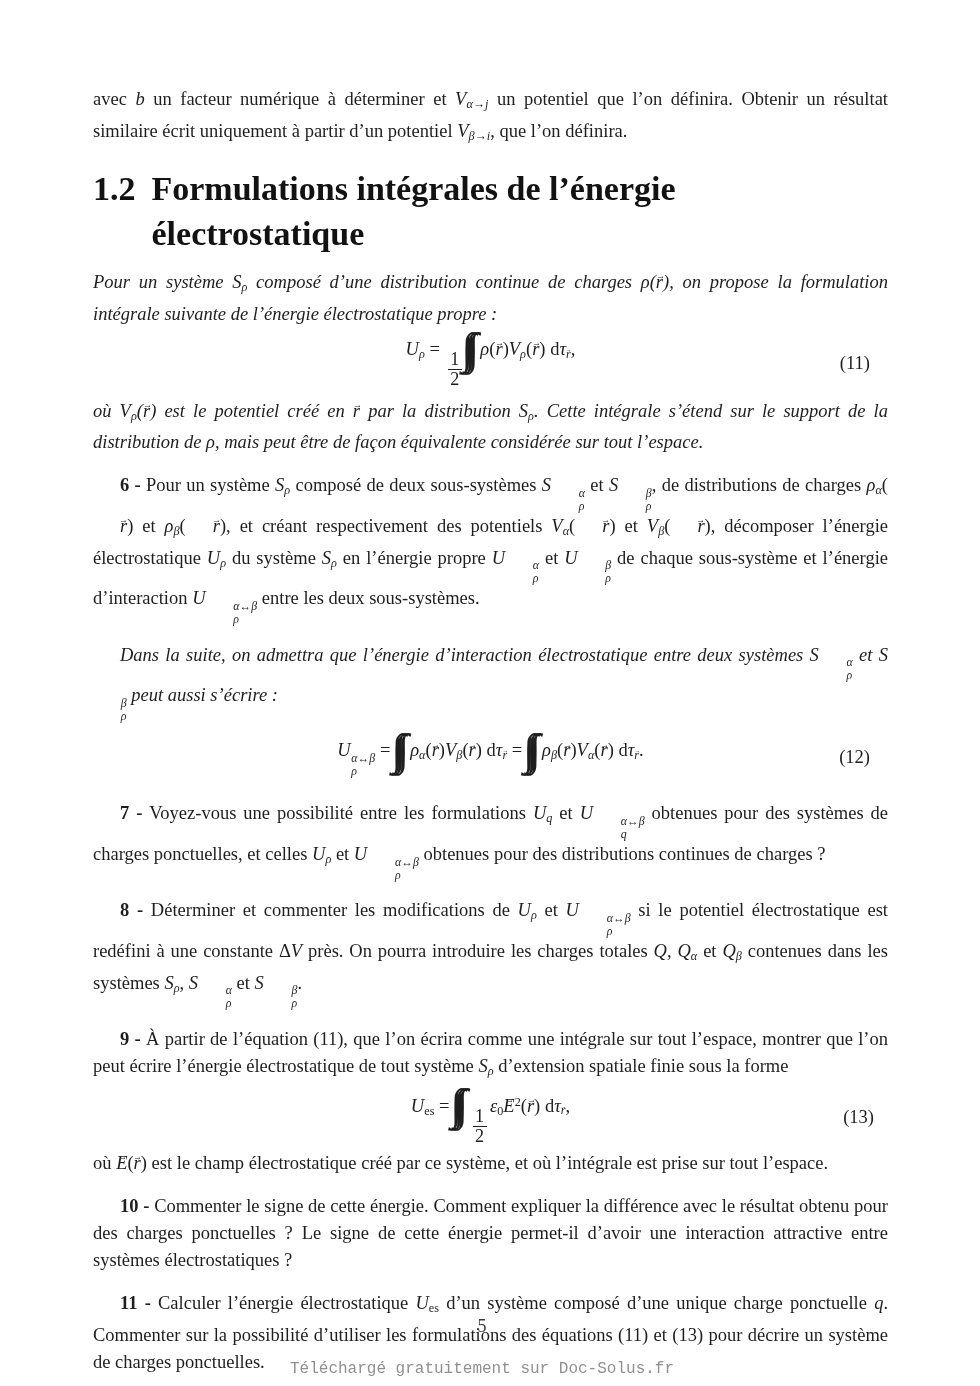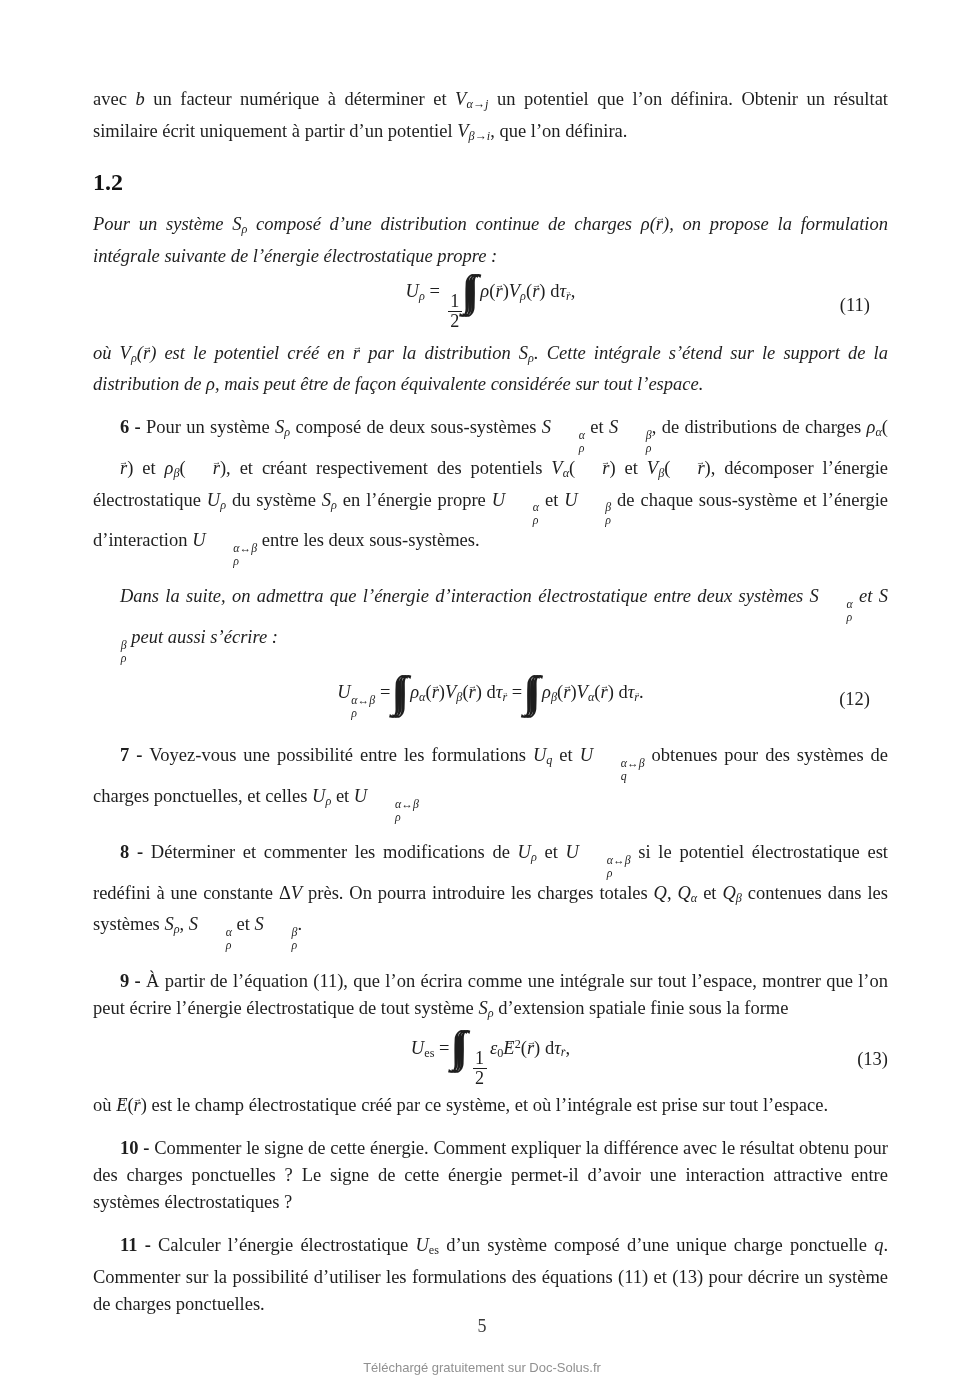--- a/index.html
+++ b/index.html
@@ -5,58 +5,59 @@
   html,body{margin:0;padding:0;background:#ffffff;}
   .page{
     position:relative;width:964px;height:1386px;background:#ffffff;
     font-family:"Liberation Serif", serif;color:#1e1e1e;overflow:hidden;
   }
   .content{position:absolute;left:93px;top:86px;width:795px;font-size:18.5px;line-height:27px;}
   .para{margin:0;text-align:justify;}
   .italic{font-style:italic;}
   .q{margin-top:16px;text-indent:27px;}
   .ind{margin-top:16px;text-indent:27px;}
-  .heading{display:flex;gap:16px;margin:18px 0 12px 0;font-size:24px;font-weight:bold;line-height:1.32;color:#121212;}
+  .heading{display:flex;gap:16px;margin:18px 0 12px 0;font-size:34px;font-weight:bold;line-height:1.32;color:#121212;}
   .bd{font-weight:bold;}
   .it{font-style:italic;}
   .rm{font-style:normal;}
   
   .equation{position:relative;display:flex;justify-content:center;align-items:center;margin:8px 18px;min-height:54px;}
-  .eq-tight{margin:4px 0;}
+  .eq-tight{margin:4px 14px;}
   .eq-body{white-space:nowrap;}
   .eq-num{position:absolute;right:0;top:50%;transform:translateY(-50%);}
   
   .vb{font-style:italic;}
   .sub{font-size:0.66em;vertical-align:-0.22em;}
   .sup{font-size:0.66em;vertical-align:0.5em;}
   .ss{display:inline-flex;flex-direction:column;align-items:flex-start;font-size:0.64em;line-height:1.08;vertical-align:-0.5em;margin-left:0.06em;}
   .ssr{display:block;}
   
   .frac{display:inline-flex;flex-direction:column;align-items:center;vertical-align:-0.55em;line-height:1.06;margin:0 0.18em;font-size:0.98em;}
   .frac .num{padding:0 0.14em;}
   .frac .den{border-top:1px solid currentColor;padding:0 0.14em;}
   
   .tint{font-size:2.35em;letter-spacing:-0.34em;margin:0 0.30em 0 0.05em;vertical-align:middle;position:relative;top:-0.06em;}
   
   .vec{position:relative;display:inline-block;line-height:1;font-style:italic;}
   .vec .va{position:absolute;left:52%;top:-0.24em;transform:translateX(-46%) scaleX(0.8);font-size:0.6em;font-style:normal;line-height:1;}
   
   .page-num{position:absolute;top:1316px;left:0;width:100%;text-align:center;font-size:18px;color:#3a3a3a;}
-  .footer{position:absolute;top:1360px;left:0;width:100%;text-align:center;font-family:Liberation Sans, sans-serif;font-size:13px;color:#909090;}
+  .footer{position:absolute;top:1360px;left:0;width:100%;text-align:center;font-family:Liberation Mono, monospace;font-size:16px;color:#909090;}
 </style>
 </head>
 <body>
 
 <div class="page">
   <main class="content">
 
     <p class="para"><span class="t">avec </span><span class="it">b</span><span class="t"> un facteur numérique à déterminer et </span><span class="mv"><span class="vb">V</span><span class="sub"><span class="it">α→j</span></span></span><span class="t"> un potentiel que l’on définira. Obtenir un résultat similaire écrit uniquement à partir d’un potentiel </span><span class="mv"><span class="vb">V</span><span class="sub"><span class="it">β→i</span></span></span><span class="t">, que l’on définira.</span></p>
 
     <h2 class="heading">
       <span class="h-num">1.2</span>
+      <span class="h-title">Formulations intégrales de l’énergie électrostatique</span>
     </h2>
 
     <p class="para italic"><span class="t">Pour un système </span><span class="mv"><span class="vb">S</span><span class="sub"><span class="it">ρ</span></span></span><span class="t"> composé d’une distribution continue de charges ρ(</span><span class="vec"><span class="vl">r</span><span class="va">→</span></span><span class="t">), on propose la formulation intégrale suivante de l’énergie électrostatique propre :</span></p>
 
     <div class="equation">
       <span class="eq-body"><span class="mv"><span class="vb">U</span><span class="sub"><span class="it">ρ</span></span></span><span class="t"> = </span><span class="frac">
             <span class="num">1</span>
             <span class="den">2</span>
           </span><span class="tint">∫∫∫</span><span class="it">ρ</span><span class="t">(</span><span class="vec"><span class="vl">r</span><span class="va">→</span></span><span class="t">)</span><span class="mv"><span class="vb">V</span><span class="sub"><span class="it">ρ</span></span></span><span class="t">(</span><span class="vec"><span class="vl">r</span><span class="va">→</span></span><span class="t">) d</span><span class="mv"><span class="vb">τ</span><span class="sub"><span class="vec it"><span class="vl">r</span><span class="va">→</span></span></span></span><span class="t">,</span></span>
       <span class="eq-num">(11)</span>
@@ -97,21 +98,21 @@
       <span class="eq-num">(12)</span>
     </div>
 
 
     <p class="para q"><span class="bd">7 - </span><span class="t">Voyez-vous une possibilité entre les formulations </span><span class="mv"><span class="vb">U</span><span class="sub"><span class="it">q</span></span></span><span class="t"> et </span><span class="mv"><span class="vb">U</span><span class="ss">
             <span class="ssr"><span class="it">α↔β</span></span>
             <span class="ssr"><span class="it">q</span></span>
           </span></span><span class="t"> obtenues pour des systèmes de charges ponctuelles, et celles </span><span class="mv"><span class="vb">U</span><span class="sub"><span class="it">ρ</span></span></span><span class="t"> et </span><span class="mv"><span class="vb">U</span><span class="ss">
             <span class="ssr"><span class="it">α↔β</span></span>
             <span class="ssr"><span class="it">ρ</span></span>
-          </span></span></p>
+          </span></span><span class="t"> obtenues pour des distributions continues de charges ?</span></p>
 
     <p class="para q"><span class="bd">8 - </span><span class="t">Déterminer et commenter les modifications de </span><span class="mv"><span class="vb">U</span><span class="sub"><span class="it">ρ</span></span></span><span class="t"> et </span><span class="mv"><span class="vb">U</span><span class="ss">
             <span class="ssr"><span class="it">α↔β</span></span>
             <span class="ssr"><span class="it">ρ</span></span>
           </span></span><span class="t"> si le potentiel électrostatique est redéfini à une constante Δ</span><span class="it">V</span><span class="t"> près. On pourra introduire les charges totales </span><span class="it">Q</span><span class="t">, </span><span class="mv"><span class="vb">Q</span><span class="sub"><span class="it">α</span></span></span><span class="t"> et </span><span class="mv"><span class="vb">Q</span><span class="sub"><span class="it">β</span></span></span><span class="t"> contenues dans les systèmes </span><span class="mv"><span class="vb">S</span><span class="sub"><span class="it">ρ</span></span></span><span class="t">, </span><span class="mv"><span class="vb">S</span><span class="ss">
             <span class="ssr"><span class="it">α</span></span>
             <span class="ssr"><span class="it">ρ</span></span>
           </span></span><span class="t"> et </span><span class="mv"><span class="vb">S</span><span class="ss">
             <span class="ssr"><span class="it">β</span></span>
             <span class="ssr"><span class="it">ρ</span></span>

